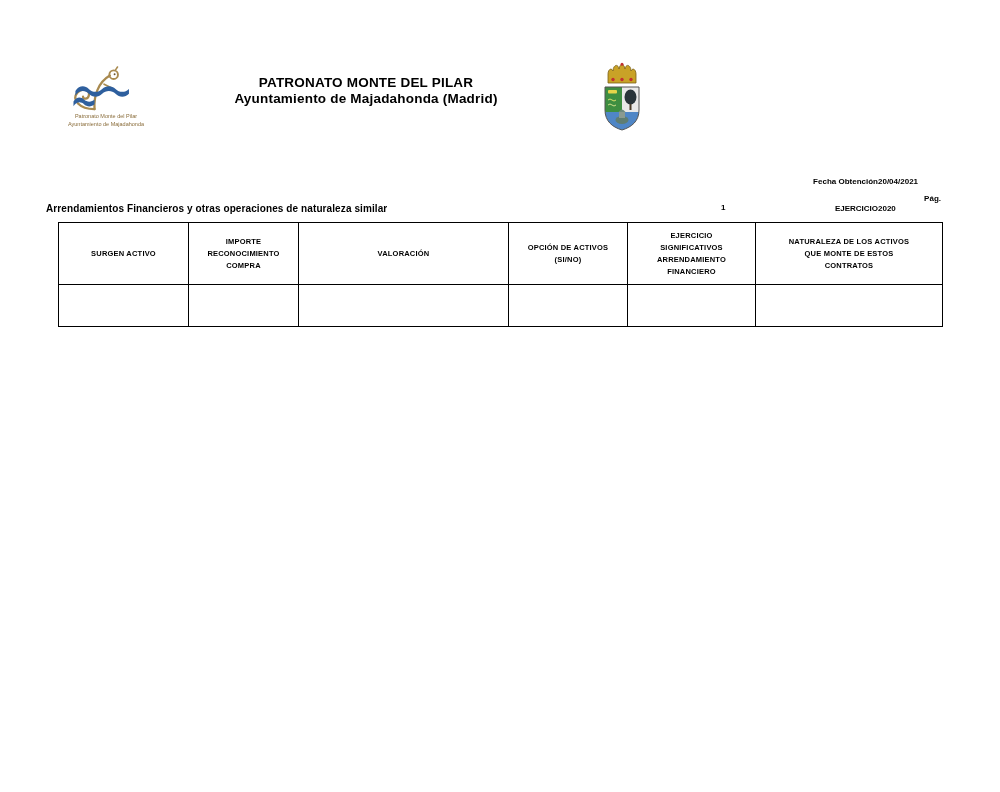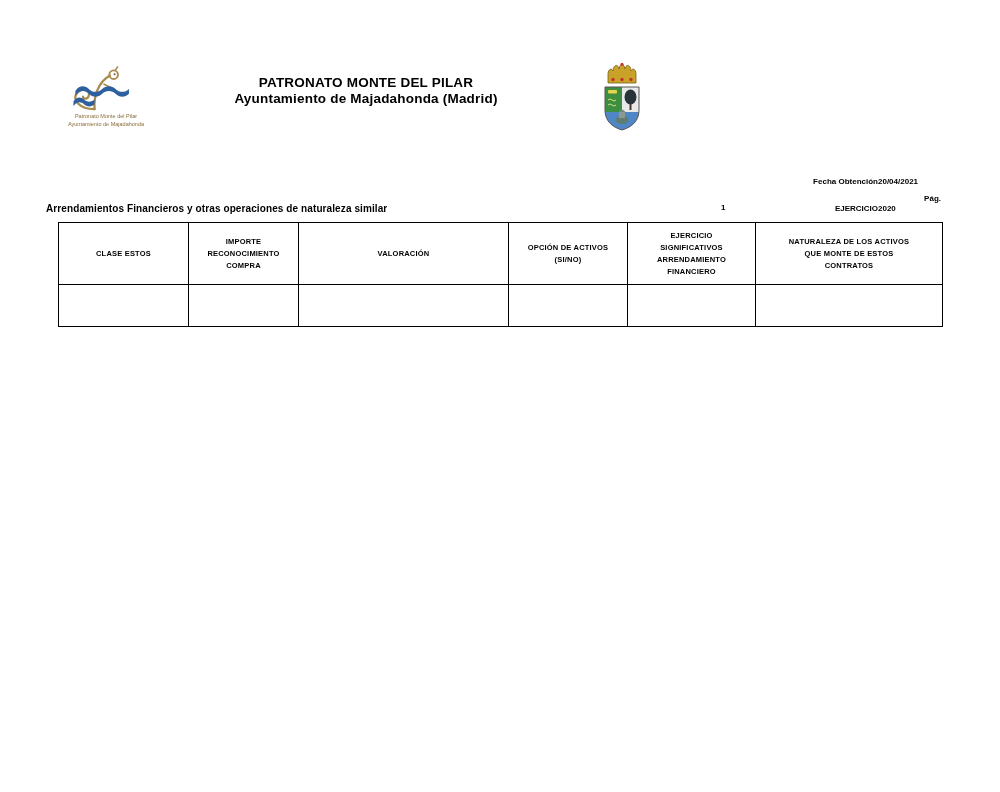--- a/index.html
+++ b/index.html
@@ -128,21 +128,21 @@
   <colgroup>
     <col style="width:130px">
       <col style="width:110px">
       <col style="width:210px">
     <col style="width:119px">
       <col style="width:128px">
       <col style="width:187px">
   </colgroup>
   <thead>
     <tr>
-      <th>CLASE ESTOS</th>
+      <th>SURGEN ACTIVO</th>
       <th>IMPORTE
 RECONOCIMIENTO
 COMPRA</th>
       <th>VALORACIÓN</th>
       <th>OPCIÓN DE ACTIVOS
 (SI/NO)</th>
       <th>EJERCICIO
 SIGNIFICATIVOS
 ARRENDAMIENTO
 FINANCIERO</th>

